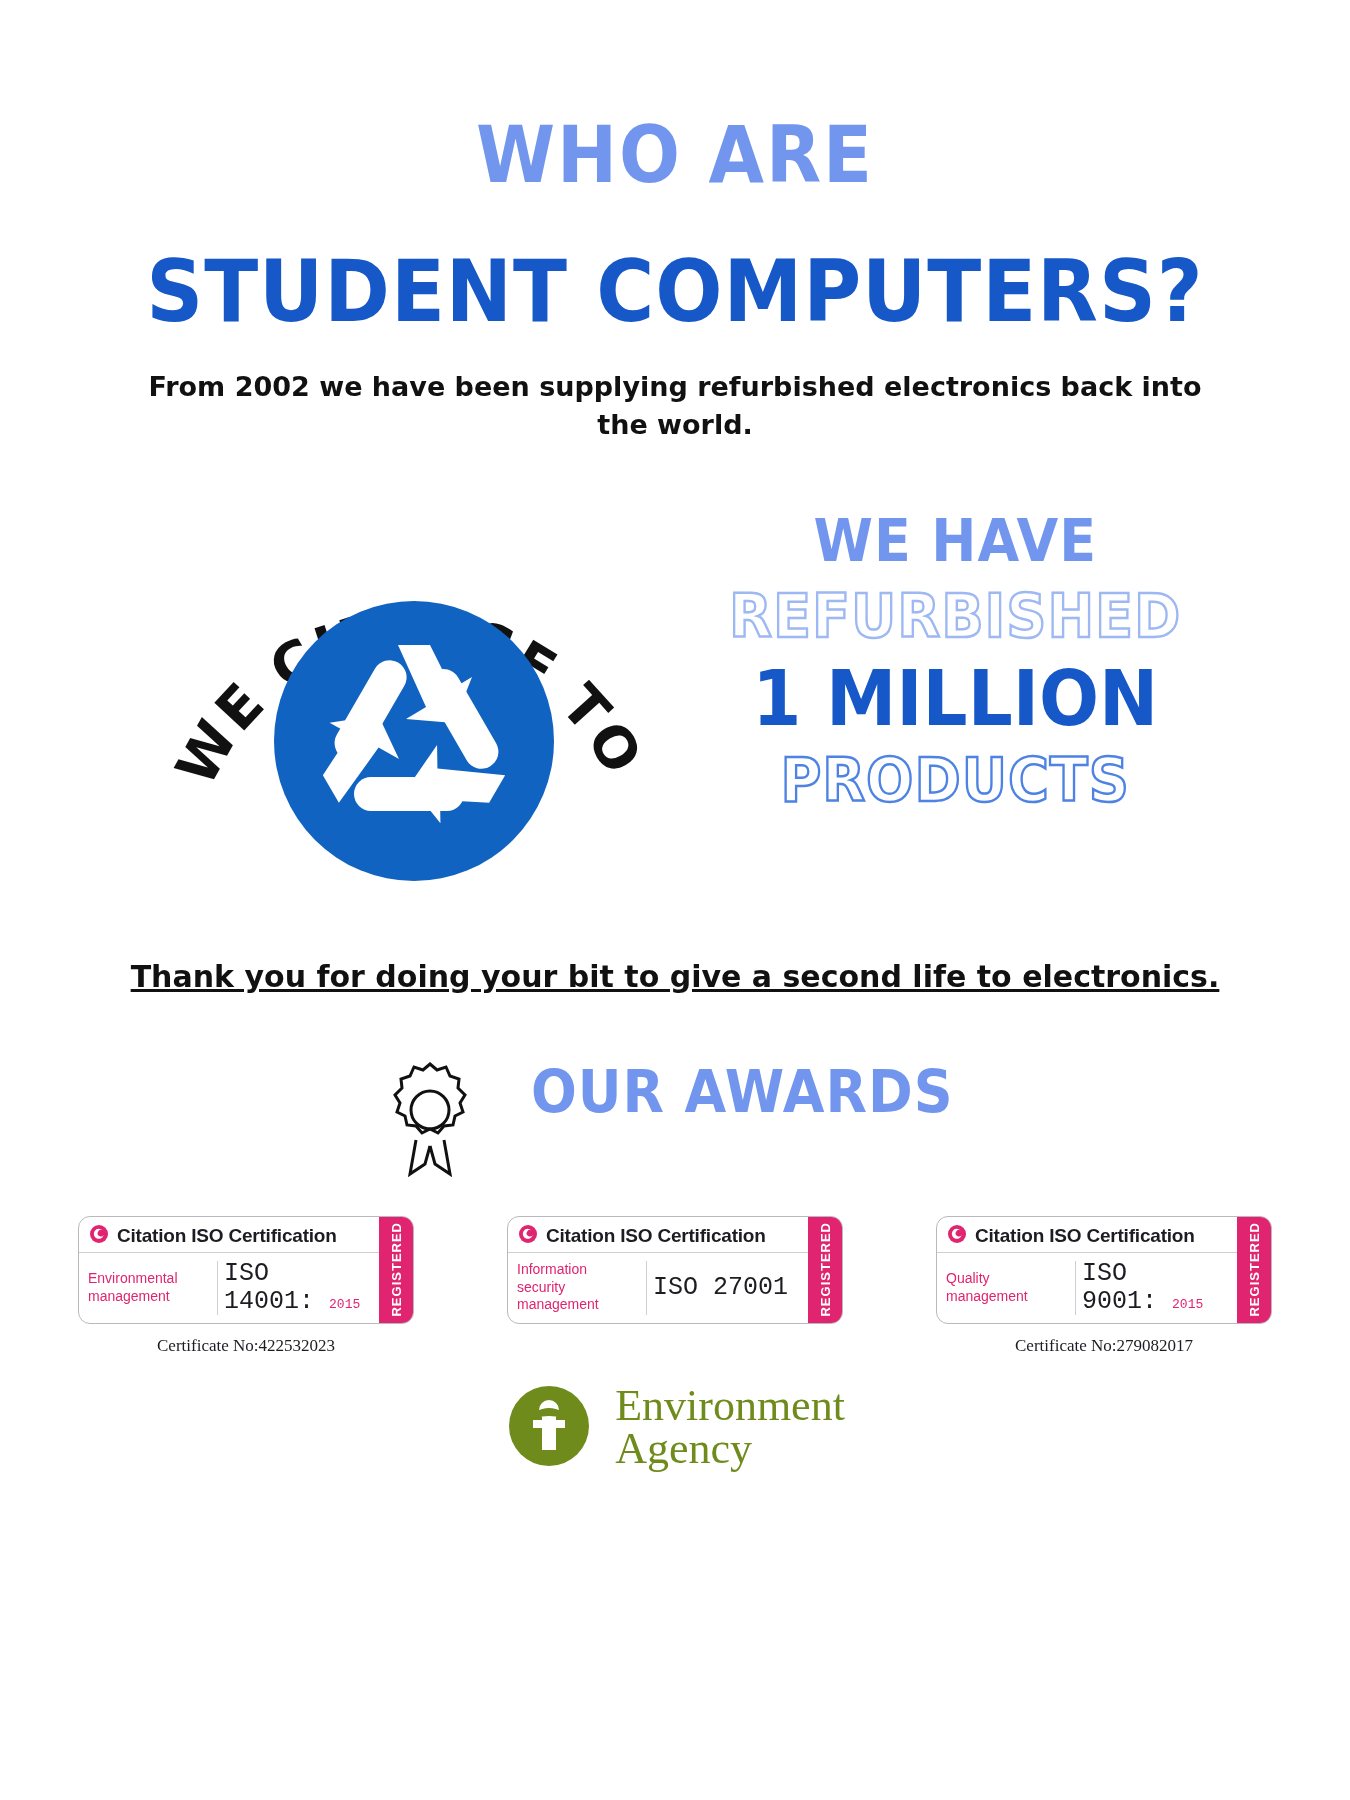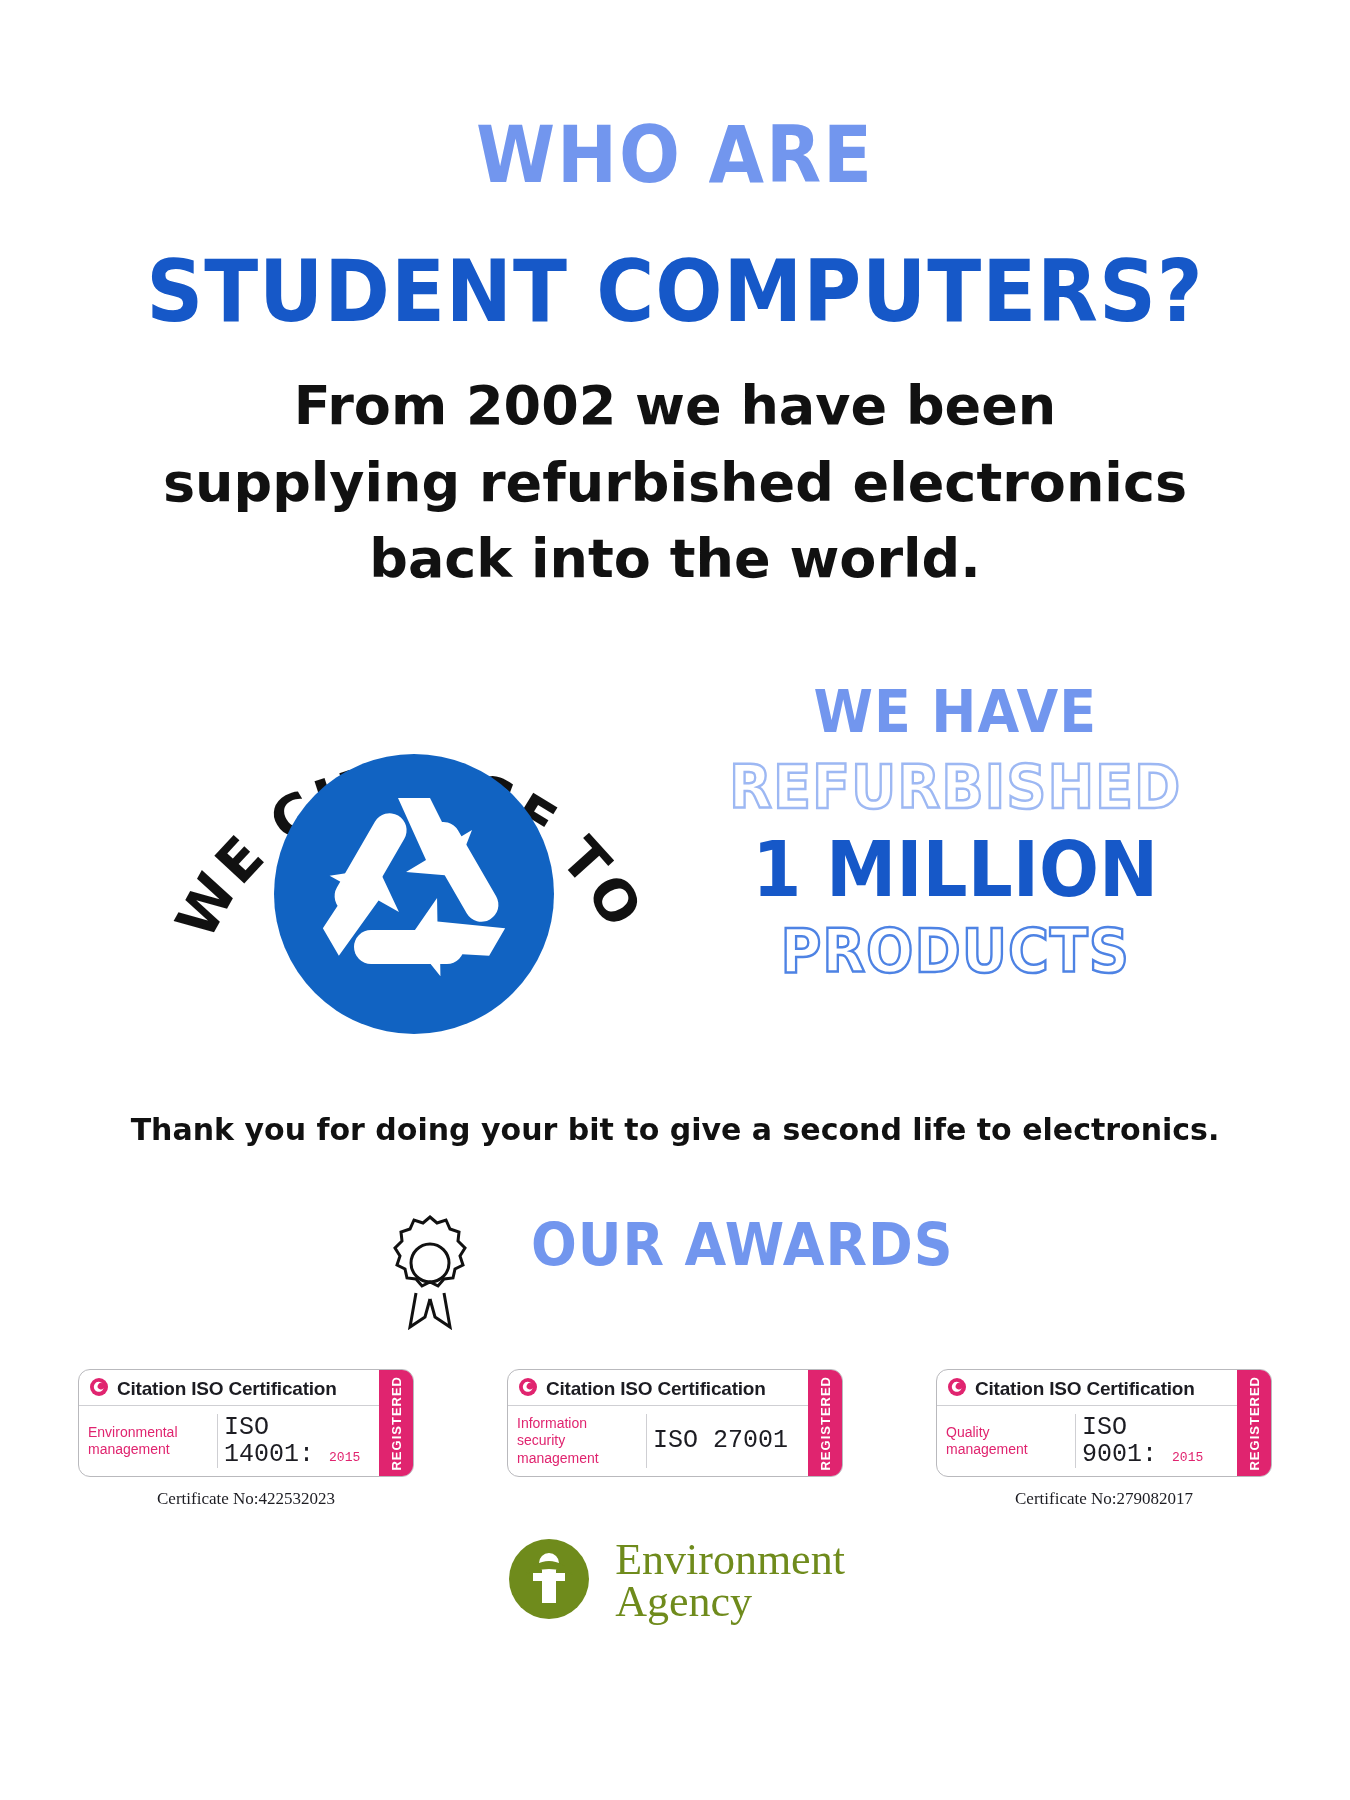--- a/index.html
+++ b/index.html
@@ -55,21 +55,21 @@
     font-size: 27px;
     color: #1b1b1b;
     font-family: "Liberation Sans", sans-serif;
     letter-spacing: 0.2px;
   }
 
   .lede {
     margin: 34px auto 0;
     width: 1060px;
     text-align: center;
-    font-size: 54px;
+    font-size: 27px;
     font-weight: bold;
     line-height: 1.42;
     color: #111111;
     font-family: "DejaVu Sans", sans-serif;
   }
 
   
   .middle {
     margin-top: 56px;
     display: flex;
@@ -83,21 +83,20 @@
     width: 540px;
     height: 400px;
     flex: 0 0 540px;
   }
   .reuse-badge svg { display: block; }
 
   .stat-block {
     flex: 0 0 470px;
     padding-top: 10px;
     text-align: center;
-    margin-top: 18px;
   }
   .stat-line1 {
     font-family: "DejaVu Sans", sans-serif;
     font-weight: bold;
     font-size: 58px;
     color: #7296ee;
     letter-spacing: 1px;
     transform: scaleX(0.93);
     line-height: 1.05;
   }
@@ -134,20 +133,21 @@
     margin-top: 4px;
   }
 
   .thanks {
     margin-top: 58px;
     text-align: center;
     font-size: 30px;
     font-weight: bold;
     color: #111111;
     font-family: "DejaVu Sans", sans-serif;
+    text-decoration: underline;
   }
 
   
   .awards-head {
     margin-top: 64px;
     display: flex;
     justify-content: center;
     gap: 35px;
   }
   .awards-title {

